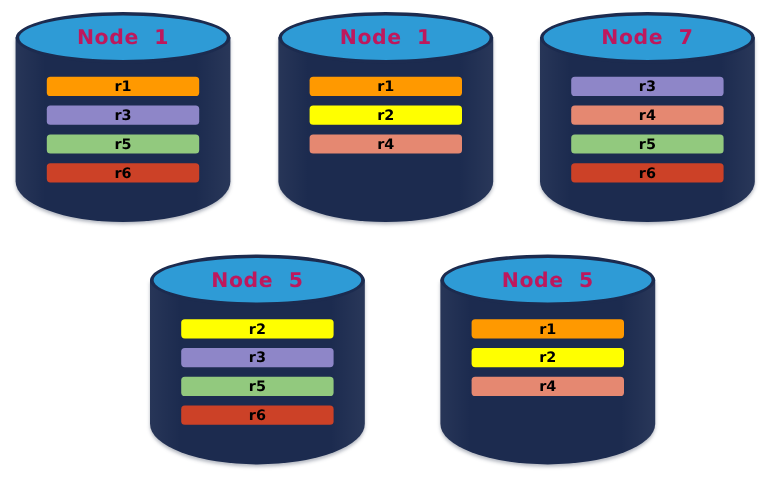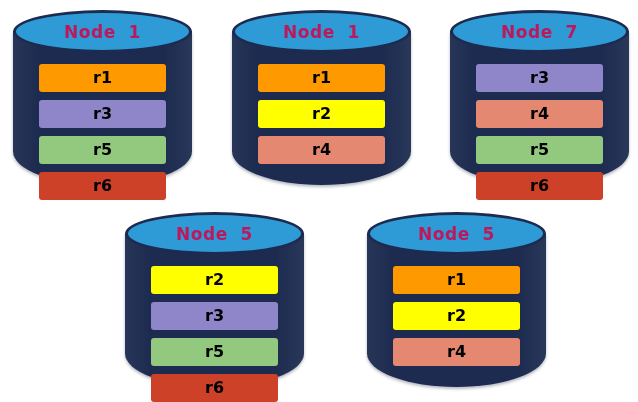--- a/index.html
+++ b/index.html
@@ -82,26 +82,26 @@
   .bars {
     position: absolute;
     left: 26px;
     top: 54px;
     width: 127px;
     display: flex;
     flex-direction: column;
     gap: 8px;
   }
   .bar {
-    height: 28px;
+    height: 16px;
     border-radius: 3px;
     display: flex;
     align-items: center;
     justify-content: center;
-    font-size: 16px;
+    font-size: 12px;
     font-weight: bold;
     color: #000000;
     line-height: 1;
   }
 </style>
 </head>
 <body>
 
 <div id="diagram">
     <div class="node" style="left: 13px; top: 10px;">

